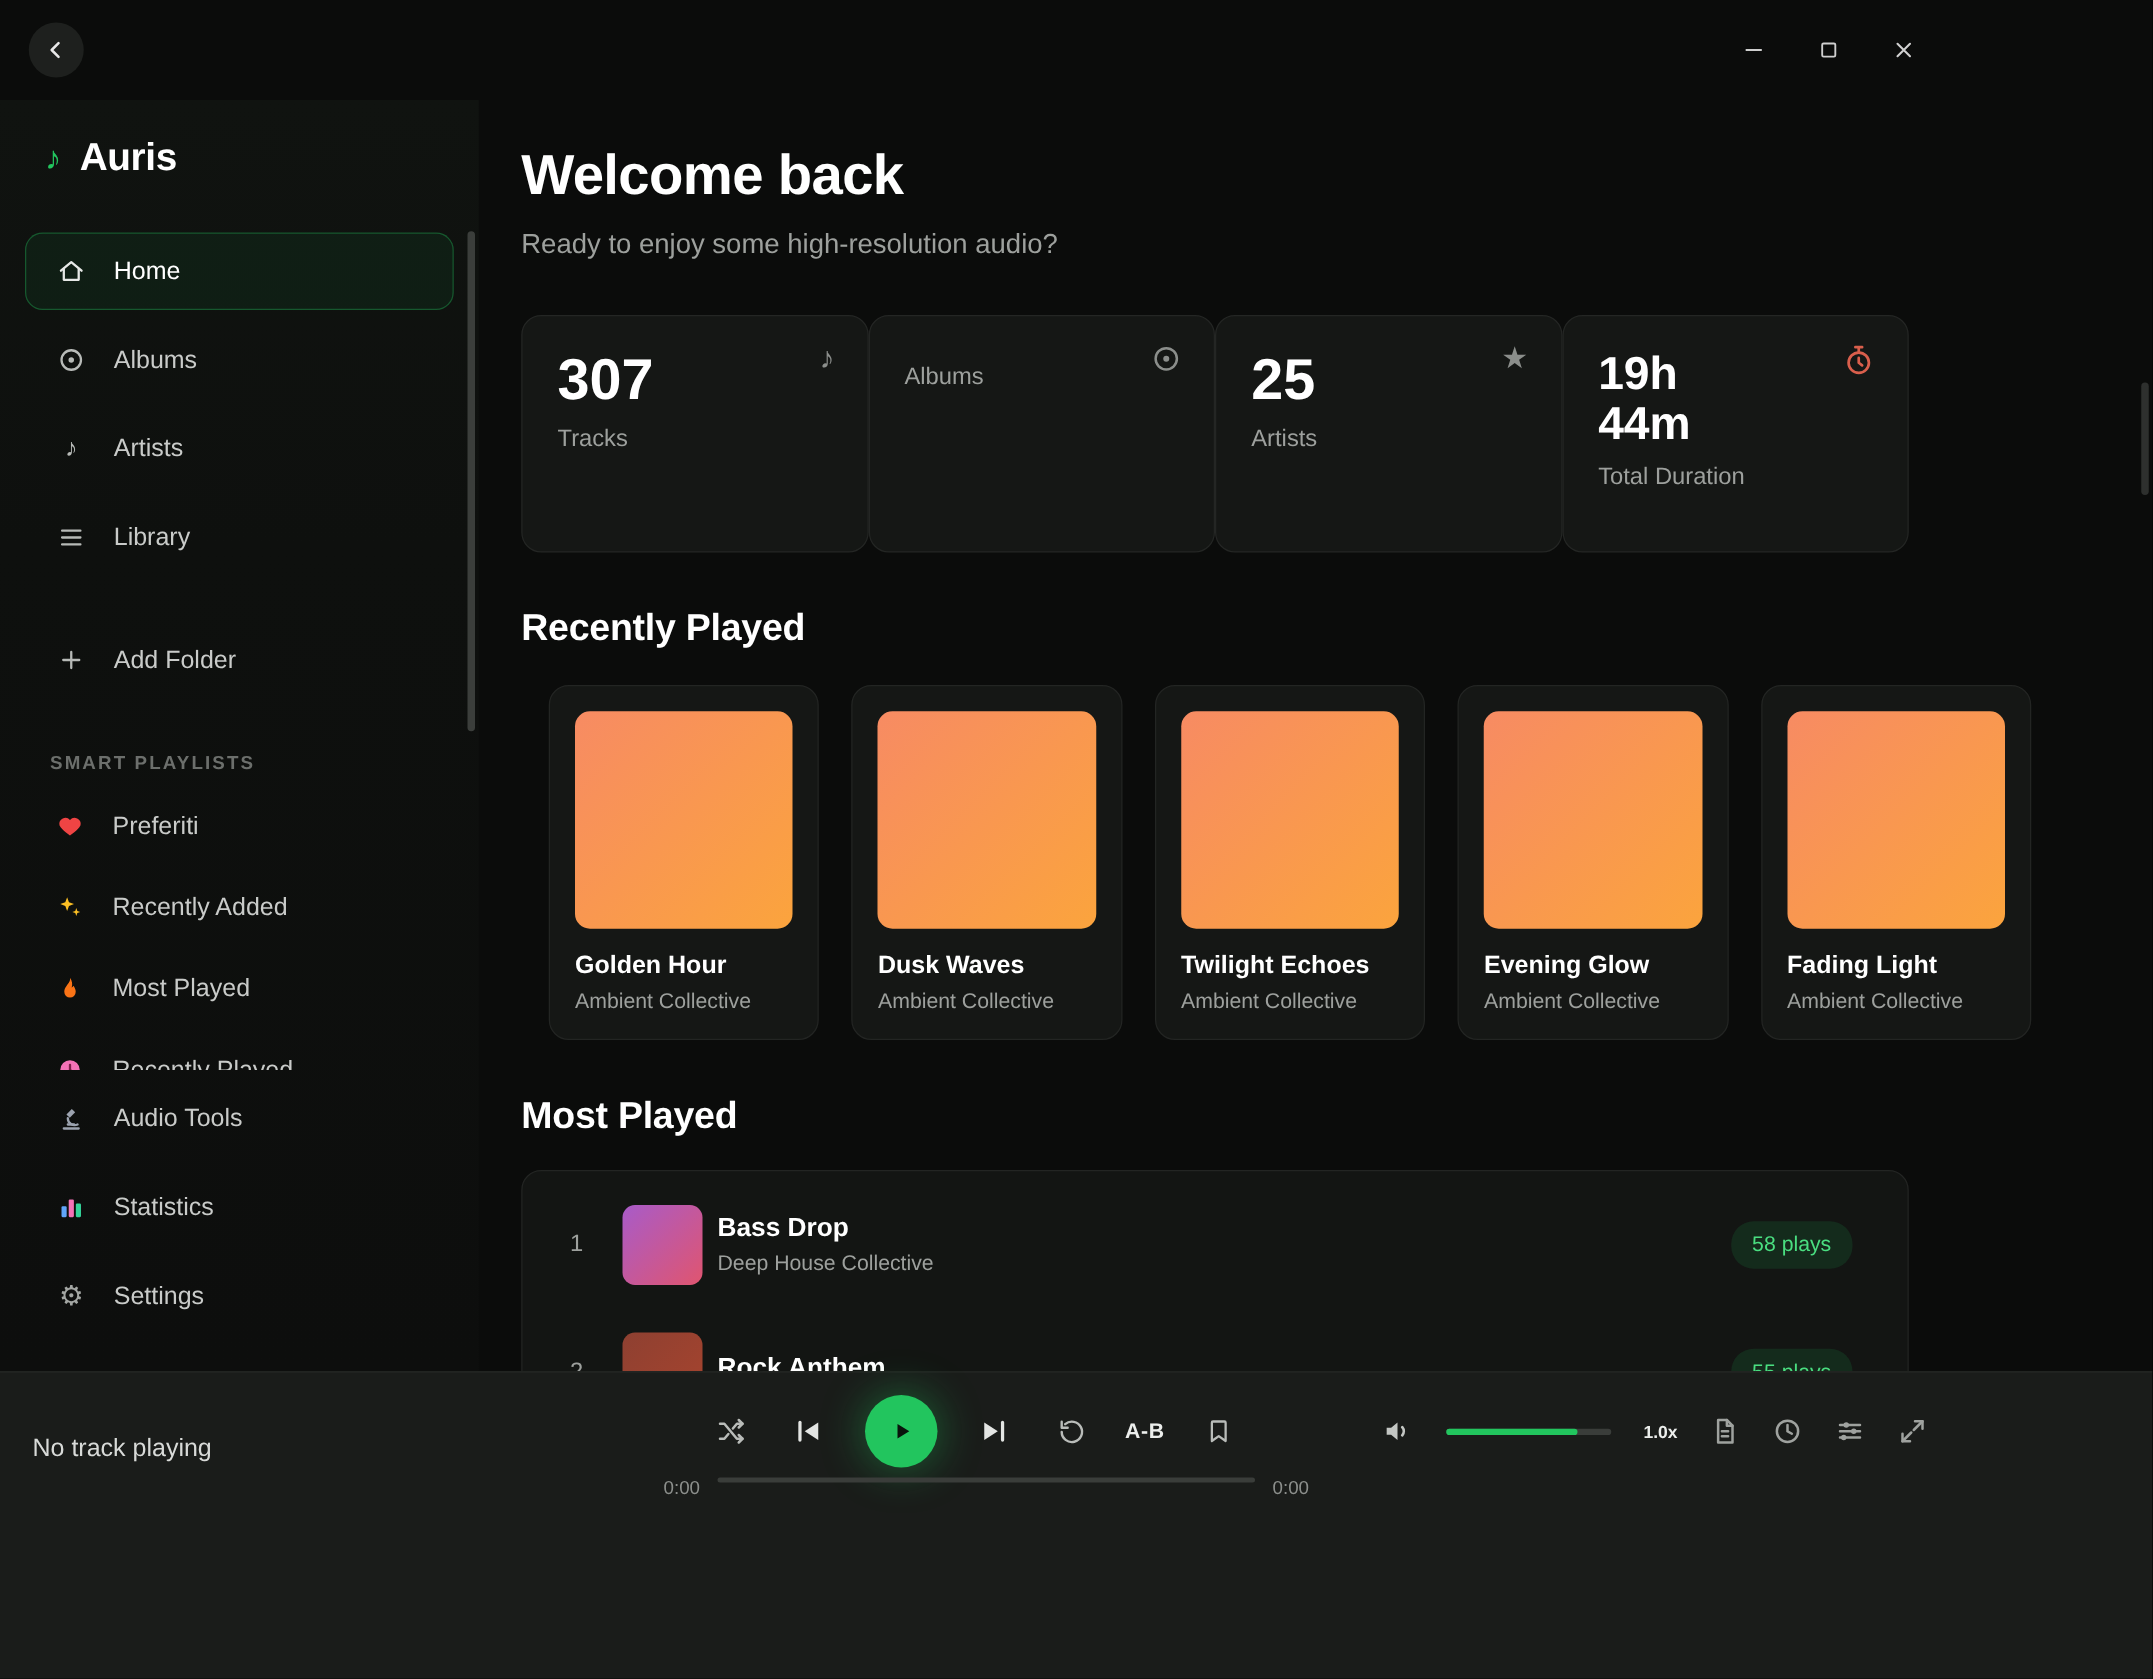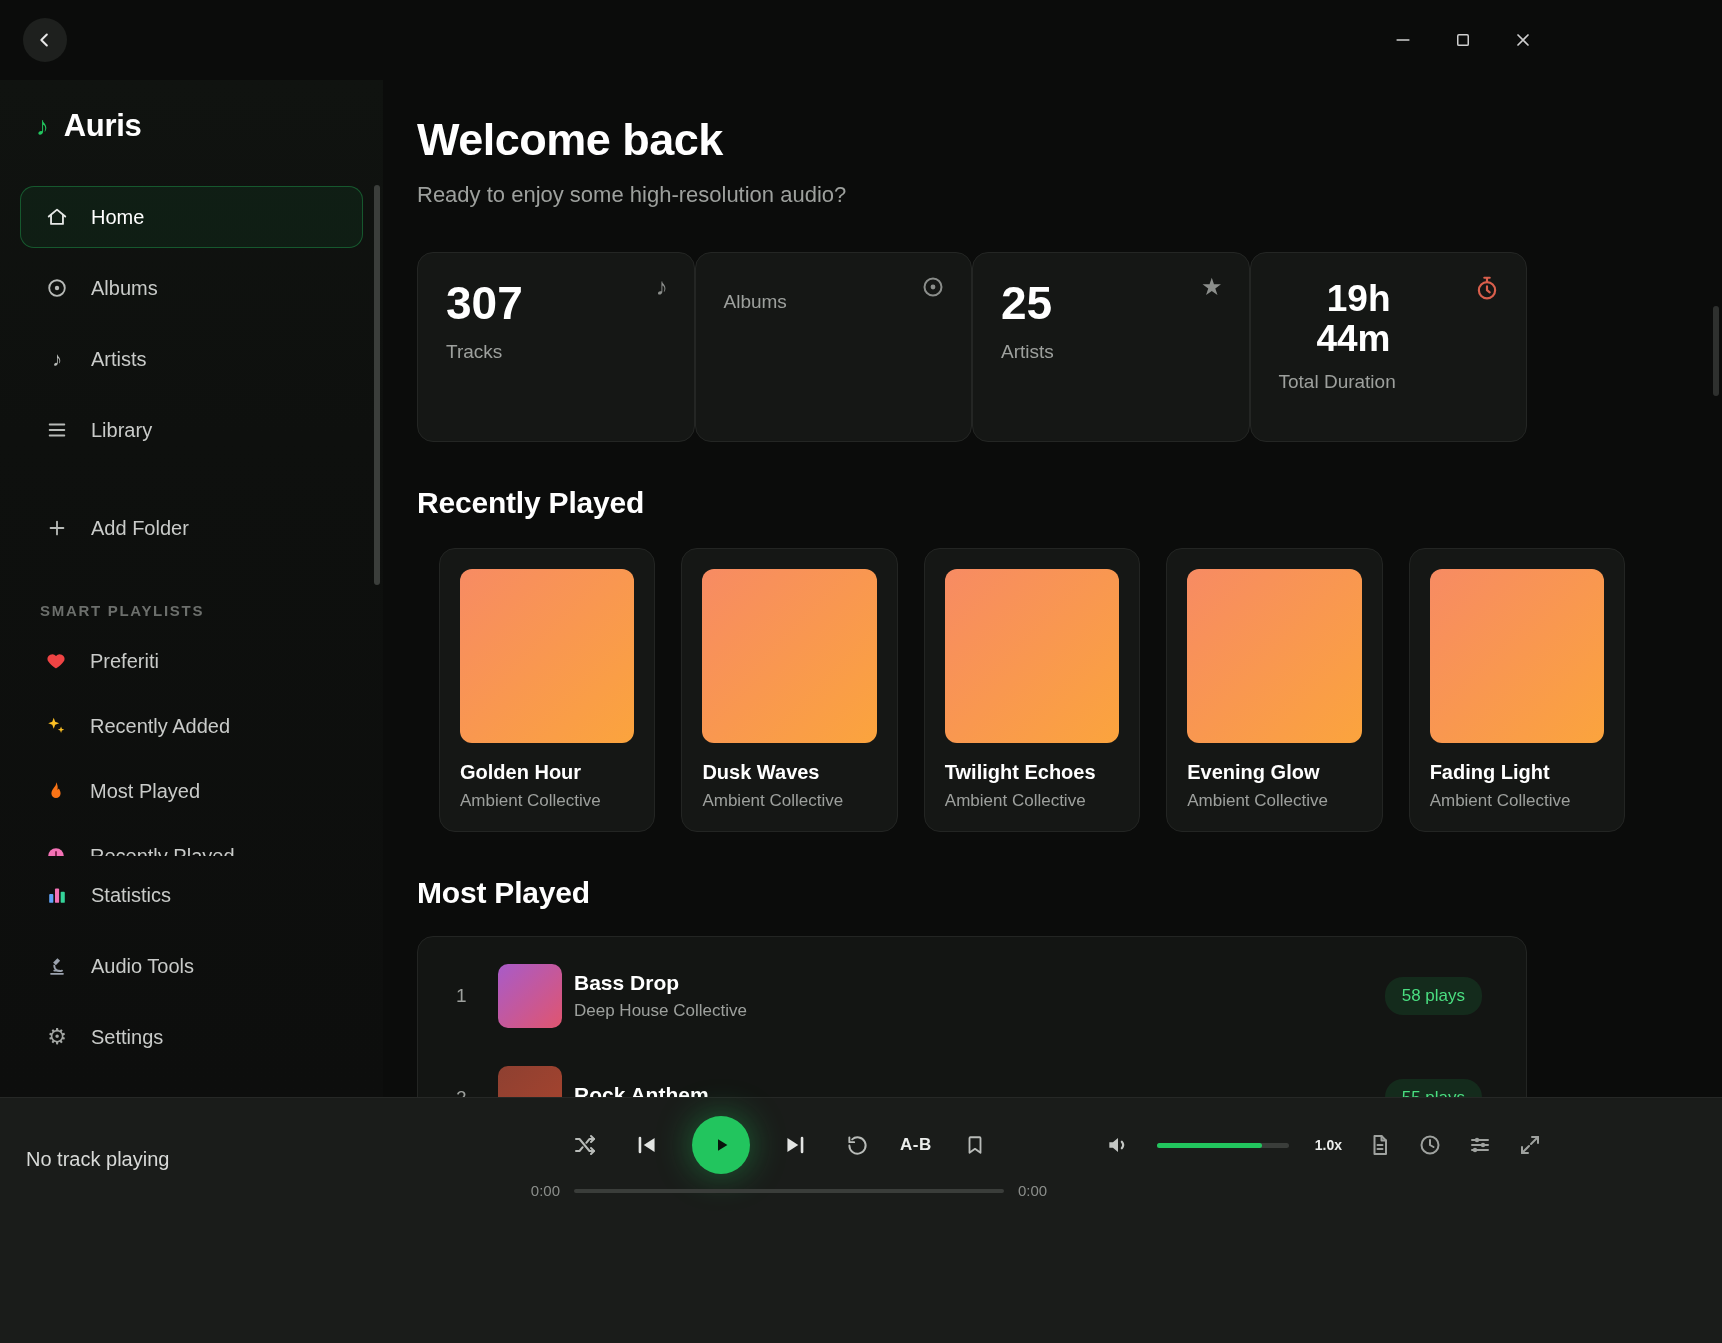--- a/index.html
+++ b/index.html
@@ -52,21 +52,21 @@
   .side-bottom .ni { font-size:22px; }
   .scroll-thumb { position:absolute; right:3px; top:105px; width:6px; height:400px; border-radius:3px; background:#3b3e3b; cursor:pointer; }
 
   
   main { flex:1; min-width:0; overflow:hidden; padding:34px 0 0 34px; position:relative; }
   .welcome { font-size:45px; font-weight:800; letter-spacing:-0.5px; }
   .subtitle { font-size:22px; color:#9da09d; margin-top:16px; }
   .stats { display:grid; grid-template-columns:repeat(4,1fr); width:1110px; margin-top:44px; }
   .stat-card { height:190px; background:#151715; border:1px solid #242624; border-radius:16px; padding:26px 28px; position:relative; }
   .stat-value { font-size:46px; font-weight:800; line-height:1.08; }
-  .stat-card.duration .stat-value { font-size:37px; width:112px;text-align:right; }
+  .stat-card.duration .stat-value { font-size:37px; width:112px; }
   .stat-label { font-size:19px; color:#9da09d; margin-top:12px; }
   .stat-icon { position:absolute; right:26px; top:22px; color:#8b8e8b; font-size:24px; line-height:1; }
   .section-h { font-size:30px; font-weight:800; margin-top:44px; letter-spacing:-0.2px; }
   .rp-grid { display:flex; gap:26px; width:1208px; margin-top:28px;padding-left:22px; }
   .rp-card { flex:1; background:#151715; border:1px solid #232523; border-radius:16px; padding:20px; cursor:pointer; }
   .rp-cover { width:100%; aspect-ratio:1/1; border-radius:12px; }
   .rp-title { font-size:20px; font-weight:700; margin-top:18px; }
   .rp-artist { font-size:17px; color:#9da09d; margin-top:7px; }
   .mp-list { width:1110px; background:#131513; border:1px solid #232523; border-radius:16px; margin-top:26px; padding:8px 0; }
   .mp-row { display:flex; align-items:center; height:102px; padding:0 44px 0 38px; cursor:pointer; }
@@ -80,21 +80,21 @@
 
   
   .player { height:246px; flex:none; background:#1a1c1a; border-top:1px solid #262826; position:relative; }
   .status { position:absolute; left:26px; top:50px; font-size:20px; color:#d8dad8; }
   .controls { position:absolute; left:562px; top:18px; display:flex; align-items:center; gap:16px; }
   .ctl-btn { width:46px; height:46px; background:transparent; border:none; color:#b9bcb9; display:flex; align-items:center; justify-content:center; cursor:pointer; }
   .ctl-btn.strong { color:#e3e5e3; }
   .play-btn { width:58px; height:58px; border-radius:50%; background:#22c55e; border:none; margin:0 6px;
     display:flex; align-items:center; justify-content:center; box-shadow:0 0 36px rgba(34,197,94,0.45); cursor:pointer; }
   .ab-btn { width:auto; font-size:17px; font-weight:700; color:#eceeec; letter-spacing:0.5px; padding:0 4px; font-family:inherit; }
-  .progress { position:absolute; left:524px; top:84px; display:flex; align-items:center; gap:14px; }
+  .progress { position:absolute; left:524px; top:84px; display:flex; gap:14px; }
   .ptime { font-size:15px; color:#8b8e8b; width:36px; }
   .ptime.r { text-align:right; }
   .ptrack { width:430px; height:4px; border-radius:2px; background:#3a3d3a; cursor:pointer; }
   .right-cluster { position:absolute; right:180px; top:34px; display:flex; align-items:center; gap:26px; }
   .rc-btn { background:transparent; border:none; color:#9fa29f; display:flex; align-items:center; justify-content:center; cursor:pointer; }
   .vol-icon { color:#c3c6c3; }
   .vol-track { width:132px; height:5px; border-radius:3px; background:#3a3d3a; position:relative; cursor:pointer; }
   .vol-fill { position:absolute; left:0; top:0; bottom:0; border-radius:3px; background:#22c55e; }
   .speed { font-size:14px; font-weight:700; color:#eceeec; background:transparent; border:none; cursor:pointer; font-family:inherit; }
 </style>
@@ -215,38 +215,38 @@
           </span>
           <span>Recently Played</span>
         </div>
       </div>
 
       <div class="scroll-thumb"></div>
 
       <div class="side-bottom">
         <div class="nav-item">
           <span class="ni">
-            <svg width="22" height="22" viewBox="0 0 24 24">
-                <rect x="3.5" y="11" width="4.5" height="9.5" rx="1" fill="#60a5fa"></rect>
-                <rect x="9.8" y="5" width="4.5" height="15.5" rx="1" fill="#f472b6"></rect>
-                <rect x="16" y="8.5" width="4.5" height="12" rx="1" fill="#34d399"></rect>
-              </svg>
-          </span>
-          <span>Statistics</span>
-        </div>
-        <div class="nav-item">
-          <span class="ni">
             <svg width="22" height="22" viewBox="0 0 24 24" fill="none" stroke="#9ca3af" stroke-width="2" stroke-linecap="round" stroke-linejoin="round">
                 <path d="M5.5 20.5h13"></path>
                 <path d="M9 17h5.5"></path>
                 <path d="M12.5 3.5l2.9 2.9-4.7 4.7-2.9-2.9z" fill="#9ca3af" stroke="none"></path>
                 <path d="M9 11.5A6 6 0 0 0 17.5 17"></path>
               </svg>
           </span>
           <span>Audio Tools</span>
+        </div>
+        <div class="nav-item">
+          <span class="ni">
+            <svg width="22" height="22" viewBox="0 0 24 24">
+                <rect x="3.5" y="11" width="4.5" height="9.5" rx="1" fill="#60a5fa"></rect>
+                <rect x="9.8" y="5" width="4.5" height="15.5" rx="1" fill="#f472b6"></rect>
+                <rect x="16" y="8.5" width="4.5" height="12" rx="1" fill="#34d399"></rect>
+              </svg>
+          </span>
+          <span>Statistics</span>
         </div>
         <div class="nav-item">
           <span class="ni" style="color:#a3a6a3;">⚙</span>
           <span>Settings</span>
         </div>
       </div>
     </aside>
 
     <main>
       <h1 class="welcome">Welcome back</h1>

